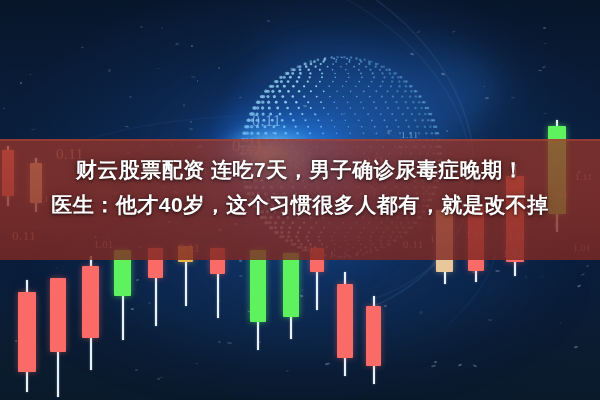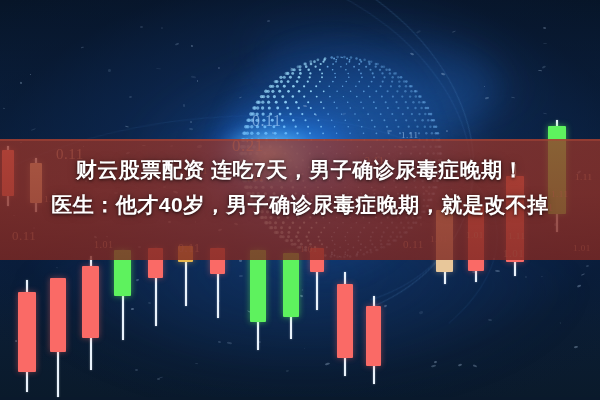--- a/index.html
+++ b/index.html
@@ -1161,17 +1161,17 @@
       <div class="tick warm" style="left:300px;top:244px;font-size:9px;">1.01</div>
       <div class="tick warm" style="left:246px;top:173px;font-size:9px;">1.01</div>
       <div class="tick warm" style="left:190px;top:166px;font-size:9px;">1.01</div>
     </div>
 
   <div id="band"></div>
   <div id="band-top-edge"></div>
 
   <div id="headline">
     <div class="line l1">财云股票配资 连吃7天，男子确诊尿毒症晚期！</div>
-    <div class="line l2">医生：他才40岁，男子确诊尿毒症晚期，就是改不掉</div>
+    <div class="line l2">医生：他才40岁，这个习惯很多人都有，就是改不掉</div>
   </div>
 
   <div id="bottom-rule"></div>
 </div>
 
 </body></html>

